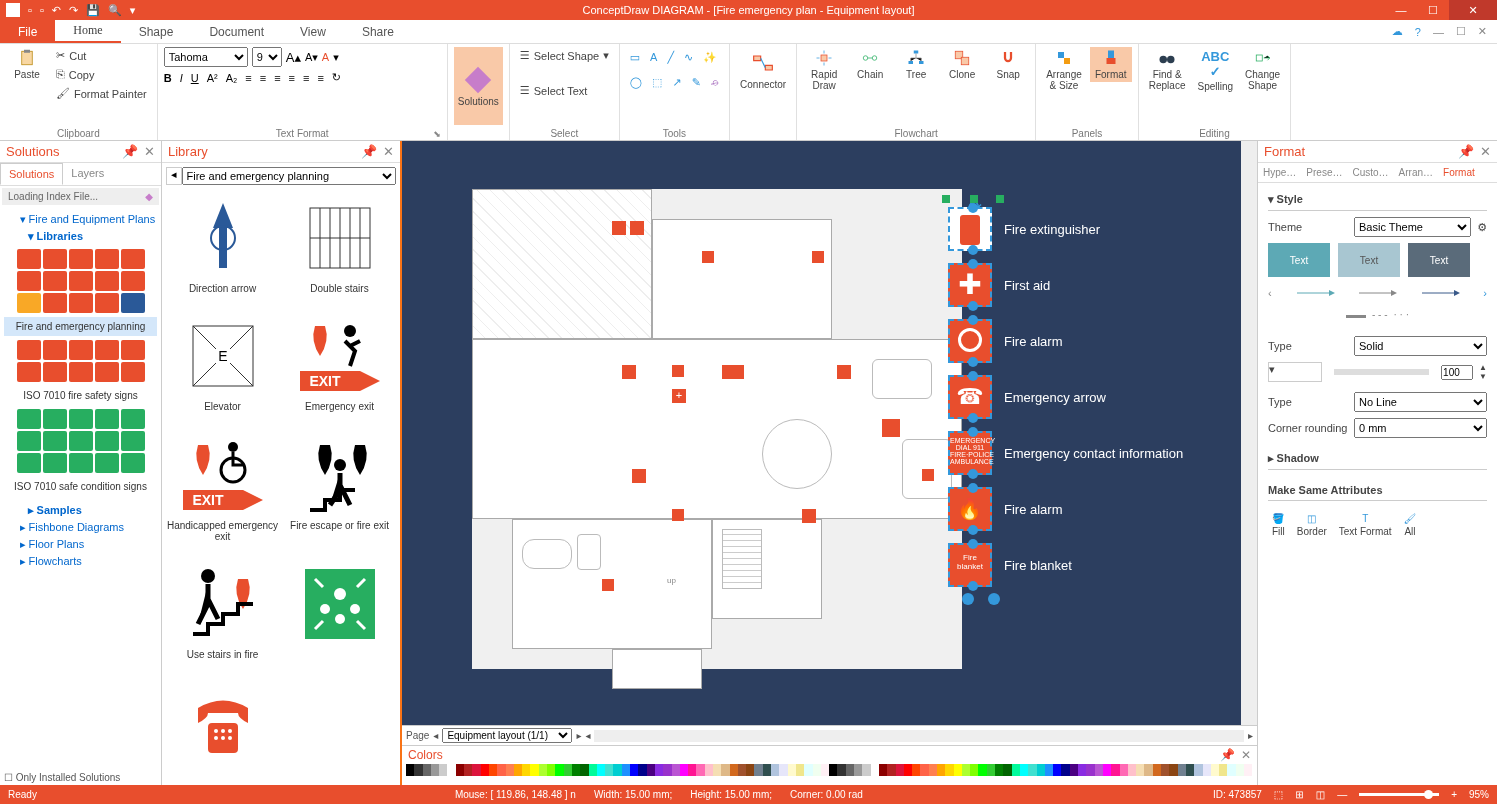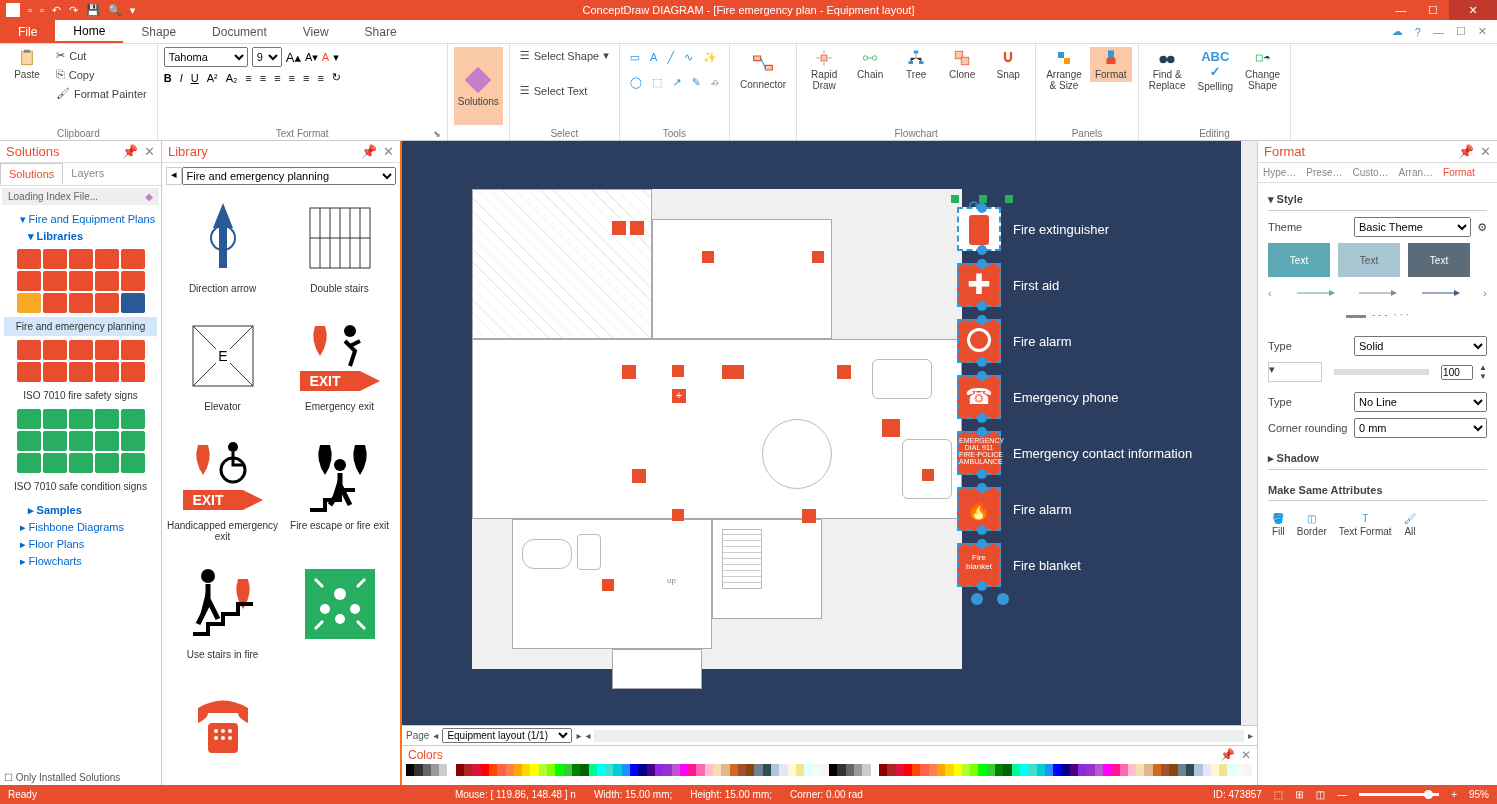--- a/index.html
+++ b/index.html
@@ -11,21 +11,21 @@
 .titlebar-icon { width: 14px; height: 14px; background: #fff; }
 .titlebar-center { position: absolute; left: 50%; transform: translateX(-50%); font-size: 11px; }
 .titlebar-right { position: absolute; right: 0; display: flex; }
 .titlebar-winbtn { width: 32px; height: 20px; display: flex; align-items: center; justify-content: center; cursor: pointer; }
 .titlebar-winbtn.close { background: #c0392b; width: 48px; }
 
 
 .tabbar { height: 24px; display: flex; align-items: stretch; border-bottom: 1px solid #ddd; background: #fff; }
 .tab-file { background: #e84e2d; color: #fff; padding: 0 18px; display: flex; align-items: center; font-size: 12px; }
 .tab-item { padding: 0 18px; display: flex; align-items: center; font-size: 12px; color: #555; cursor: pointer; }
-.tab-item.active { color: #000000; border-bottom: 2px solid #e84e2d; }
+.tab-item.active { color: #404040; border-bottom: 2px solid #e84e2d; font-family: Liberation Serif, serif; }
 .tabbar-right { margin-left: auto; display: flex; align-items: center; gap: 12px; padding-right: 10px; }
 
 
 .ribbon { height: 97px; display: flex; border-bottom: 1px solid #ccc; background: #fff; }
 .ribbon-group { border-right: 1px solid #e0e0e0; padding: 3px 6px 1px 6px; display: flex; flex-direction: column; }
 .ribbon-group-content { flex: 1; display: flex; align-items: flex-start; gap: 4px; }
 .ribbon-group-label { text-align: center; font-size: 10px; color: #777; padding-top: 2px; position: relative; }
 .ribbon-bigbtn { display: flex; flex-direction: column; align-items: center; justify-content: center; padding: 2px 4px; cursor: pointer; font-size: 10px; color: #444; gap: 2px; text-align: center; min-width: 42px; }
 .ribbon-bigbtn.highlight { background: #f9c9a8; }
 .ribbon-smallbtn { display: flex; align-items: center; gap: 4px; padding: 2px 4px; cursor: pointer; font-size: 11px; color: #444; }
@@ -68,21 +68,21 @@
 .lib-item { text-align: center; font-size: 10px; color: #333; }
 .lib-thumb { width: 100%; height: 90px; background: #fff; border: 1px solid transparent; display: flex; align-items: center; justify-content: center; }
 .lib-thumb.red { color: #e84e2d; font-weight: bold; font-size: 18px; }
 
 
 .canvas-area { flex: 1; display: flex; flex-direction: column; background: #2c3e5f; position: relative; }
 .canvas-scroll { position: absolute; right: 0; top: 0; bottom: 60px; width: 16px; background: #eee; }
 .canvas-body { flex: 1; position: relative; overflow: hidden; }
 .floorplan { position: absolute; left: 70px; top: 48px; width: 490px; height: 480px; background: #f0f0f0; }
 .floorplan-room { position: absolute; background: #fff; border: 1px solid #aaa; }
-.legend { position: absolute; right: 60px; top: 60px; width: 240px; }
+.legend { position: absolute; right: 69px; top: 60px; width: 240px; }
 .legend-item { display: flex; align-items: center; gap: 12px; height: 56px; color: #fff; font-size: 13px; }
 .legend-icon { width: 44px; height: 44px; background: #e84e2d; border: 2px dashed #3498db; position: relative; }
 .legend-icon::before, .legend-icon::after { content: ""; position: absolute; width: 10px; height: 10px; background: #3498db; border-radius: 50%; }
 .legend-icon::before { top: -6px; left: 18px; }
 .legend-icon::after { bottom: -6px; left: 18px; }
 .page-tabs { height: 20px; background: #fff; border-top: 1px solid #ccc; display: flex; align-items: center; padding: 0 4px; font-size: 10px; color: #555; gap: 4px; }
 .colors-bar { height: 40px; background: #fff; border-top: 1px solid #ccc; }
 .colors-header { display: flex; align-items: center; padding: 2px 6px; color: #e84e2d; font-size: 12px; }
 .colors-grid { display: flex; height: 14px; padding: 0 4px; gap: 0; }
 .color-swatch { flex: 1; height: 12px; }
@@ -604,21 +604,21 @@
         <div class="legend-item">
             <div class="legend-icon">
               <div style="width:24px;height:24px;border:3px solid #fff;border-radius:50%;margin:7px auto"></div>
             </div>
             <span>Fire alarm</span>
           </div>
         <div class="legend-item">
             <div class="legend-icon">
               <div style="color:#fff;font-size:22px;text-align:center;line-height:40px">☎</div>
             </div>
-            <span>Emergency phone</span>
+            <span>Emergency arrow</span>
           </div>
         <div class="legend-item">
             <div class="legend-icon">
               <div style="color:#fff;font-size:7px;text-align:center;padding-top:4px">EMERGENCY<br>DIAL 911<br>FIRE·POLICE<br>AMBULANCE</div>
             </div>
             <span>Emergency contact information</span>
           </div>
         <div class="legend-item">
             <div class="legend-icon">
               <div style="color:#fff;font-size:20px;text-align:center;line-height:40px">🔥</div>

